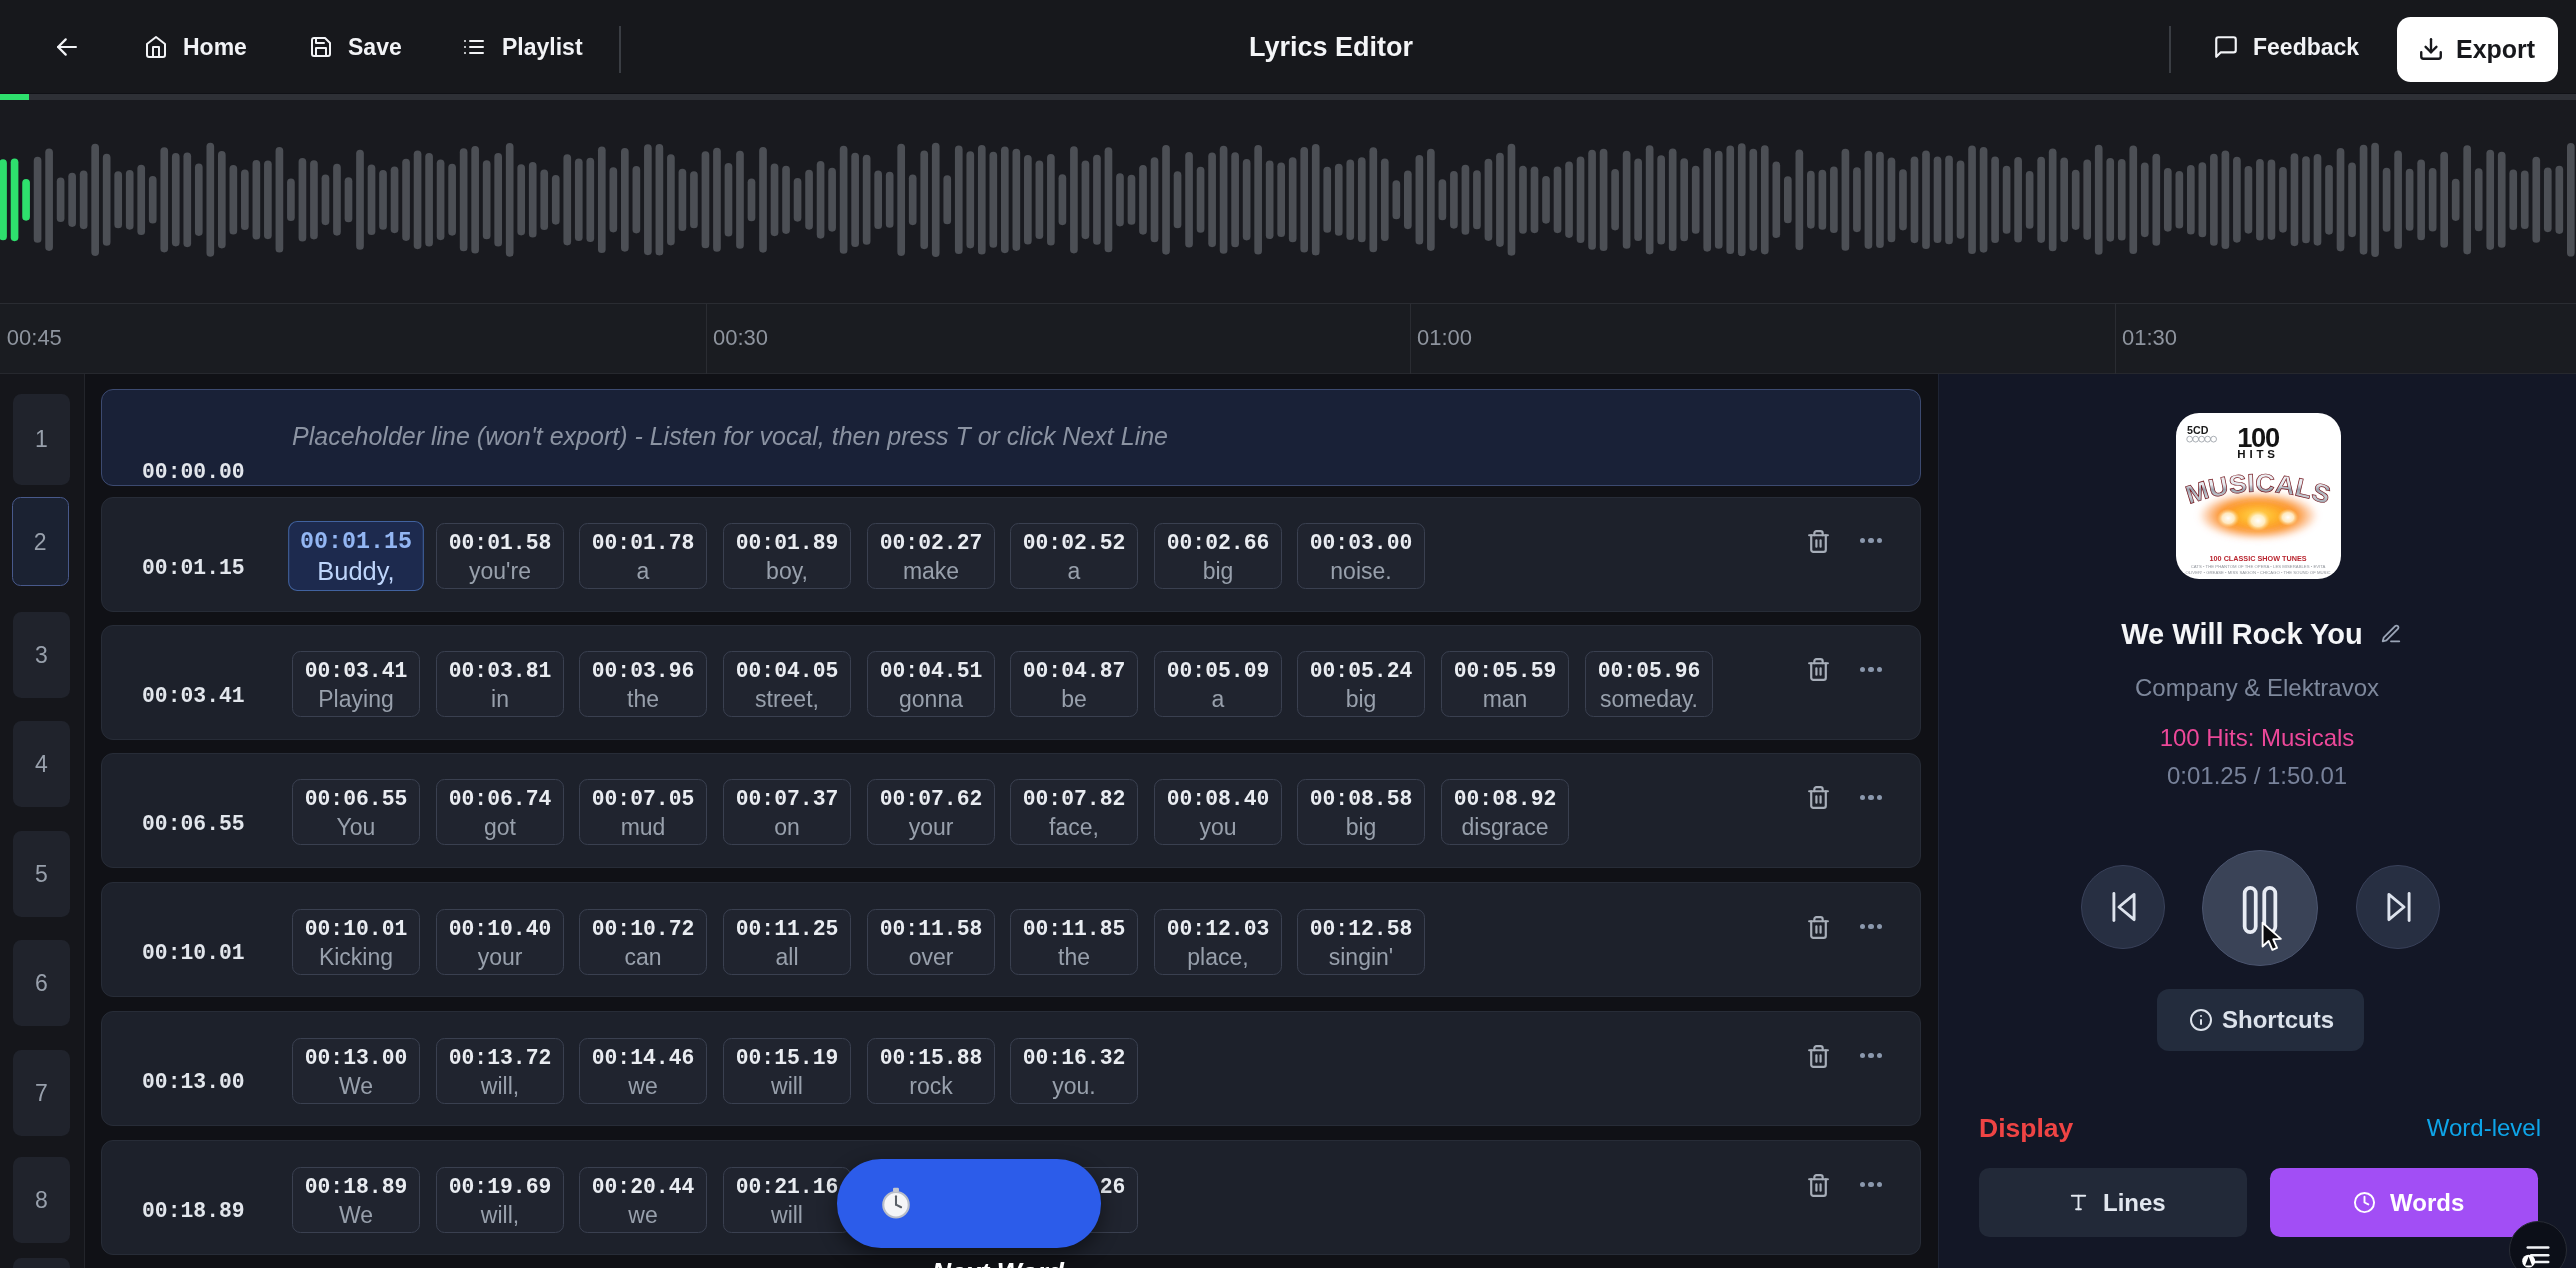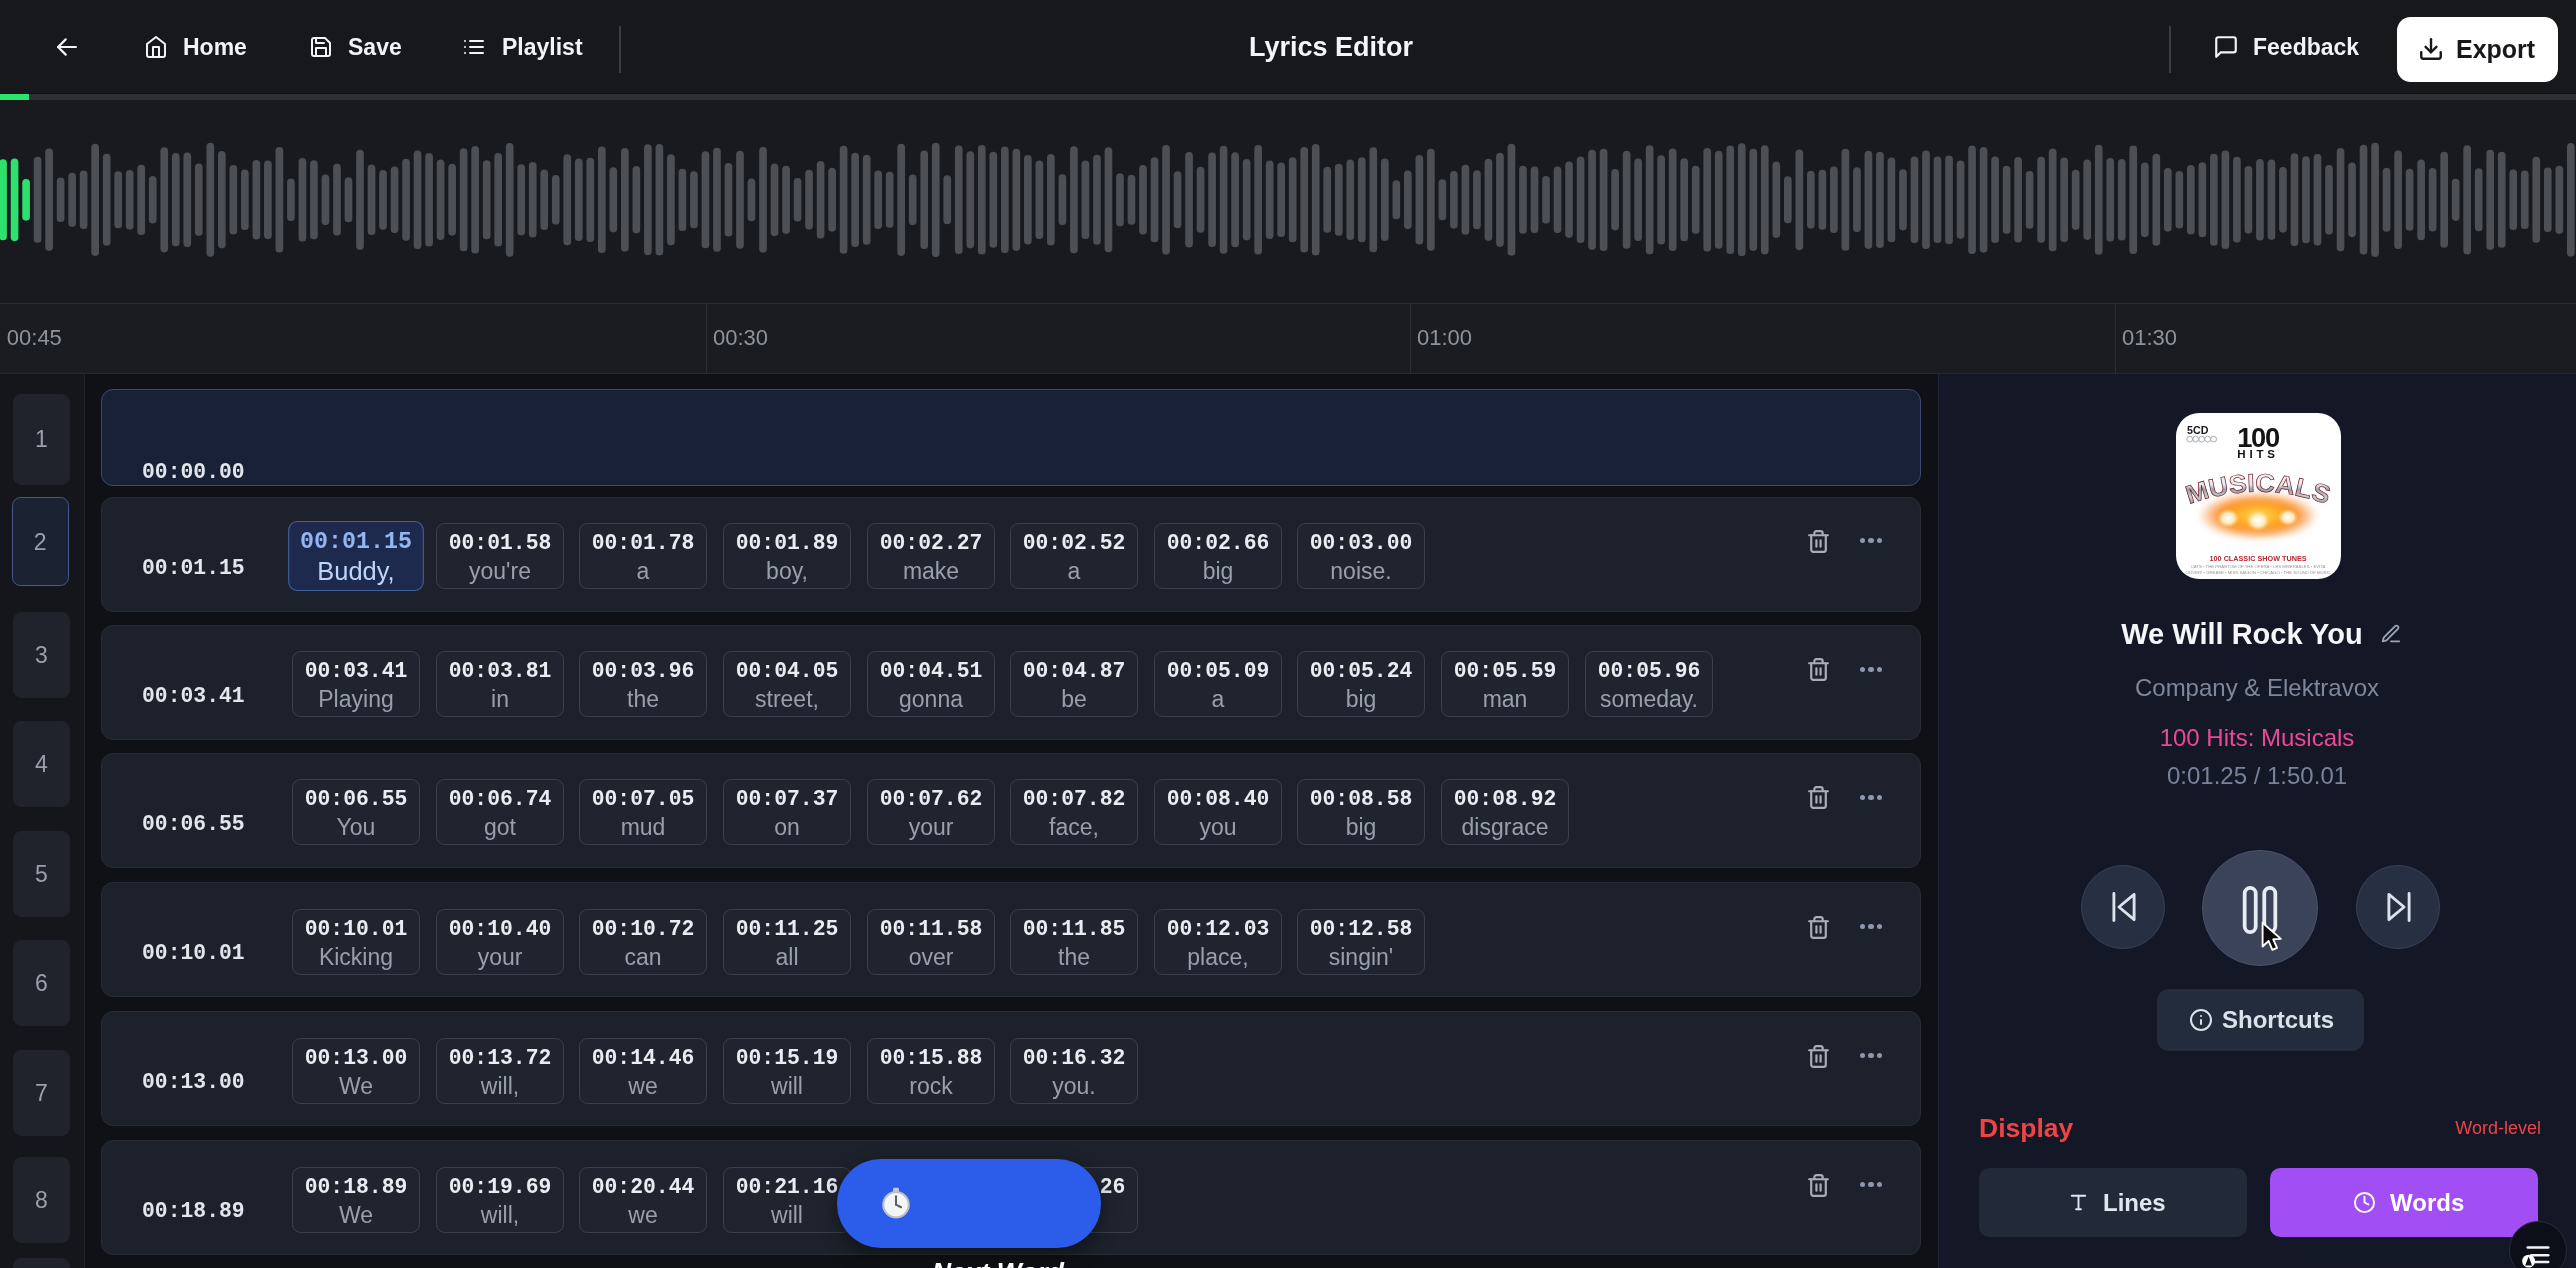--- a/index.html
+++ b/index.html
@@ -327,20 +327,21 @@
 <div class="nbox sel" style="top:497px;height:89px;line-height:89px">2</div>
 <div class="nbox" style="top:612px;height:86px;line-height:86px">3</div>
 <div class="nbox" style="top:721px;height:86px;line-height:86px">4</div>
 <div class="nbox" style="top:831px;height:86px;line-height:86px">5</div>
 <div class="nbox" style="top:940px;height:86px;line-height:86px">6</div>
 <div class="nbox" style="top:1050px;height:86px;line-height:86px">7</div>
 <div class="nbox" style="top:1157px;height:86px;line-height:86px">8</div>
 <div class="nbox" style="top:1258px;height:86px;line-height:86px"></div>
   <div class="row ph" style="top:389px;height:97px"></div>
 <div class="ts rl" style="left:142px;top:424px">00:00.00</div>
+<div class="phtext" style="left:292px;top:422px">Placeholder line (won't export) - Listen for vocal, then press T or click Next Line</div>
 <div class="row" style="top:497px;height:115px"></div>
 <div class="ts rl" style="left:142px;top:520px">00:01.15</div>
 <div class="chip active" style="left:292px;top:523px">
       <div class="cts">00:01.15</div>
       <div class="cw">Buddy,</div>
     </div>
 <div class="chip" style="left:436px;top:523px">
       <div class="cts">00:01.58</div>
       <div class="cw">you're</div>
     </div>
@@ -653,21 +654,21 @@
       <path d="M7 4 L25 19 L7 34 Z"></path>
     </svg>
   <div class="shorts"></div>
   <svg class="abs" style="left:2189px;top:1008px" width="24" height="24" viewBox="0 0 24 24" fill="none" stroke="#dce2eb" stroke-width="2" stroke-linecap="round" stroke-linejoin="round">
       <circle cx="12" cy="12" r="10"></circle>
       <line x1="12" y1="16" x2="12" y2="12"></line>
       <line x1="12" y1="8" x2="12.01" y2="8"></line>
     </svg>
   <div class="abs" style="left:2222px;top:1020px;transform:translateY(-50%);font-size:24px;font-weight:bold;color:#dce2eb;">Shortcuts</div>
   <div class="abs" style="left:1979px;top:1128px;transform:translateY(-50%);font-size:26.5px;font-weight:bold;color:#ef4444;">Display</div>
-  <div class="abs nowrap" style="left:2541px;top:1128px;transform:translate(-100%,-50%);font-size:18px;color:#ef4444;">Word-level</div>
+  <div class="abs nowrap" style="left:2541px;top:1128px;transform:translate(-100%,-50%);font-size:24px;color:#0ea5e9;">Word-level</div>
   <div class="lines-btn"></div>
   <svg class="abs" style="left:2067px;top:1191px" width="23" height="23" viewBox="0 0 24 24" fill="none" stroke="#e2e7ef" stroke-width="2" stroke-linecap="round" stroke-linejoin="round">
       <path d="M5 5h14"></path>
       <path d="M12 5v14"></path>
       <path d="M9.5 19h5"></path>
     </svg>
   <div class="abs" style="left:2103px;top:1203px;transform:translateY(-50%);font-size:24px;font-weight:bold;color:#e2e7ef;">Lines</div>
   <div class="words-btn"></div>
   <svg class="abs" style="left:2353px;top:1191px" width="23" height="23" viewBox="0 0 24 24" fill="none" stroke="#ffffff" stroke-width="2" stroke-linecap="round" stroke-linejoin="round">
       <circle cx="12" cy="12" r="10"></circle>

